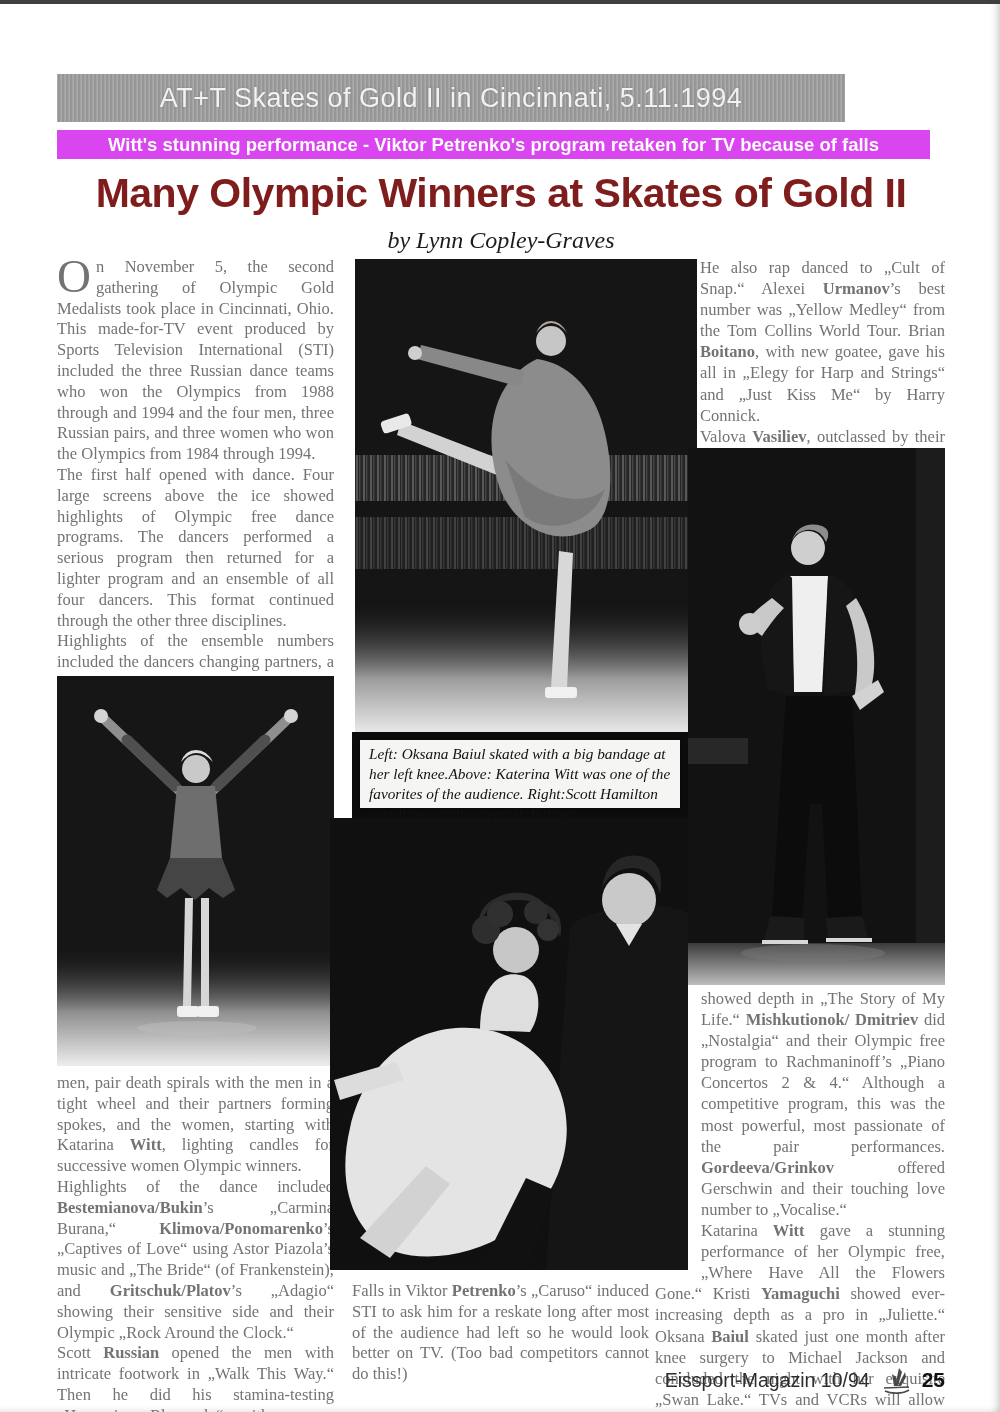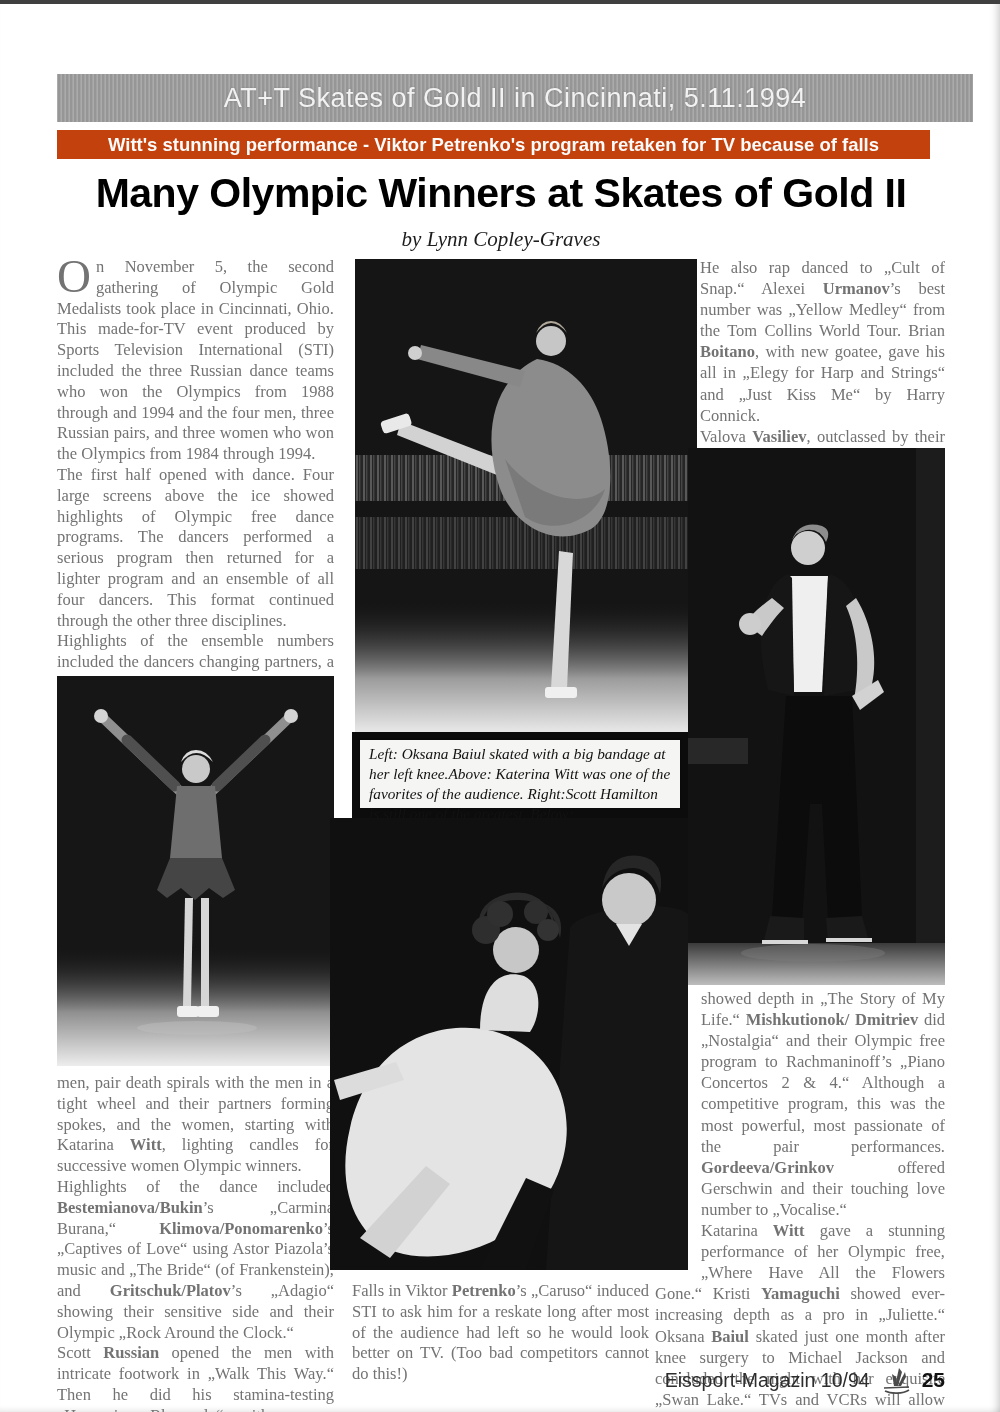--- a/index.html
+++ b/index.html
@@ -3,32 +3,32 @@
 <meta charset="utf-8">
 <style>
   html,body{margin:0;padding:0;background:#e8e8e8;}
   .page{position:relative;width:1000px;height:1412px;margin:0 auto;background:#ffffff;
         font-family:"Liberation Serif",serif;overflow:hidden;
         box-shadow:inset -10px 0 8px -8px rgba(0,0,0,.22), inset 0 -6px 6px -5px rgba(0,0,0,.12);}
   .abs{position:absolute;}
 
   
   .top-edge{left:0;top:0;width:1000px;height:4px;background:#3f3f3f;}
-  .banner{left:57px;top:74px;width:916px;height:48px;
+  .banner{left:57px;top:74px;width:788px;height:48px;
           background:repeating-linear-gradient(90deg,#ababab 0 1px,#969696 1px 3px,#a2a2a2 3px 4px);
           display:flex;align-items:center;justify-content:center;}
   .banner span{font-family:"Liberation Sans",sans-serif;font-size:27px;color:#f2f2f2;
                text-shadow:0 0 2px rgba(120,120,120,.8);letter-spacing:.5px;}
-  .subbar{left:57px;top:130px;width:873px;height:29px;background:#c2410c;
+  .subbar{left:57px;top:130px;width:873px;height:29px;background:#d946ef;
           display:flex;align-items:center;justify-content:center;}
   .subbar span{font-family:"Liberation Sans",sans-serif;font-weight:bold;font-size:18.5px;color:#fbfbfb;}
   .headline{left:57px;top:170px;width:888px;text-align:center;margin:0;
-            font-family:"Liberation Sans",sans-serif;font-weight:bold;font-size:41px;color:#000000;
+            font-family:"Liberation Sans",sans-serif;font-weight:bold;font-size:41px;color:#7f1d1d;
             letter-spacing:-.5px;white-space:nowrap;}
-  .byline{left:57px;top:227px;width:888px;text-align:center;font-style:italic;font-size:21px;color:#1c1c1c;}
+  .byline{left:57px;top:227px;width:888px;text-align:center;font-style:italic;font-size:24px;color:#1c1c1c;}
 
   
   .body-text{font-size:16.5px;line-height:20.8px;text-align:justify;color:#737373;hyphens:auto;}
   .body-text p{margin:0;}
   .rc{line-height:21.1px;}
   .col-left-top p:first-child::first-letter{float:left;font-size:47px;line-height:37px;padding:1px 5px 0 0;font-weight:400;}
 
   .col-left-top{left:57px;top:257px;width:277px;}
   .col-left-bottom{left:57px;top:1073px;width:277px;}
   .col-mid-bottom{left:352px;top:1281px;width:297px;}

